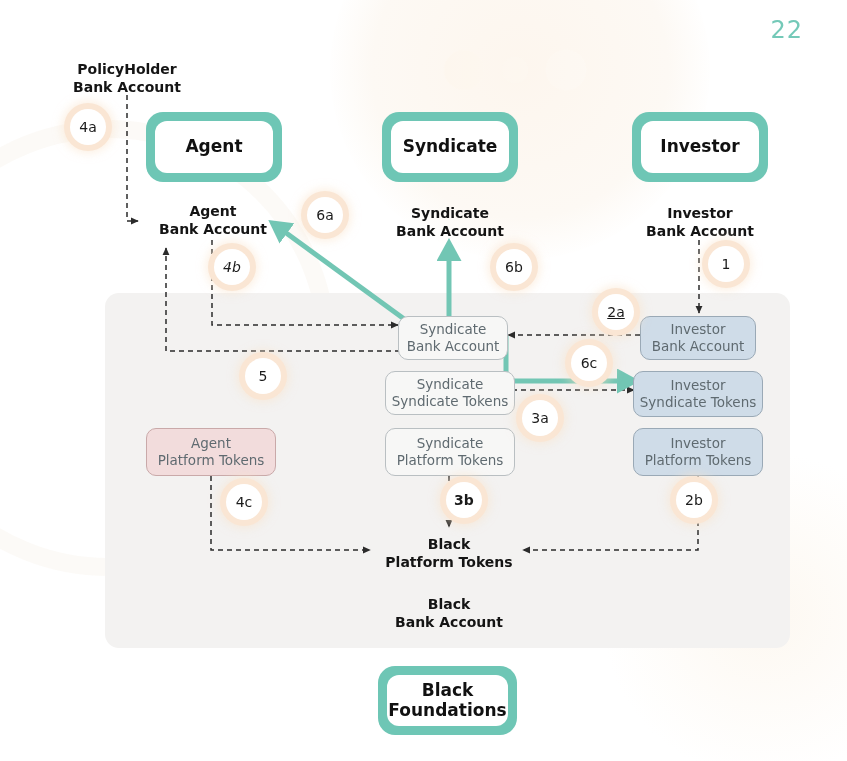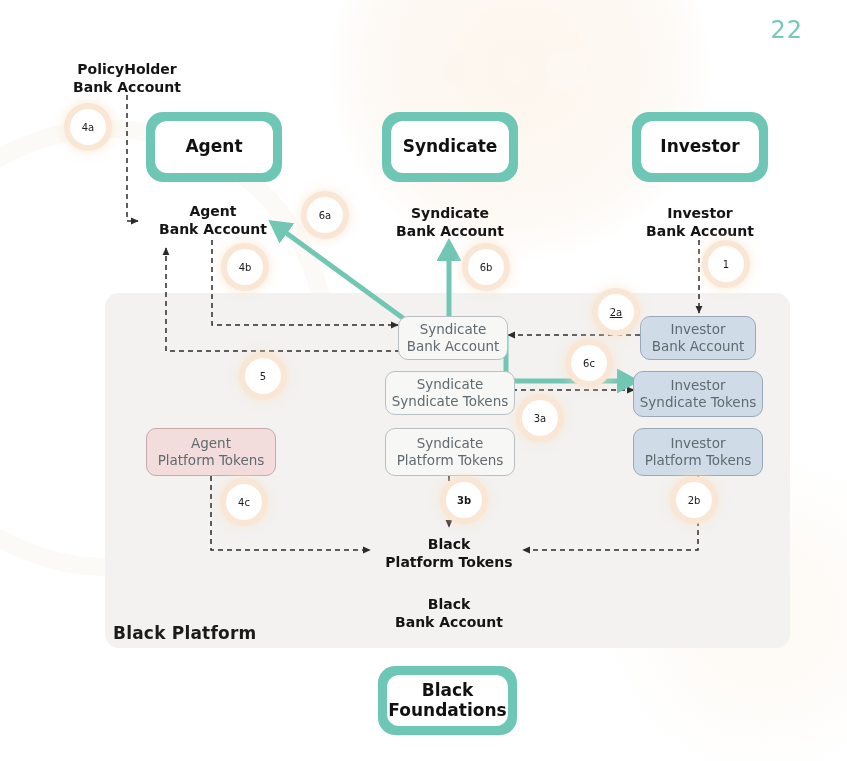--- a/index.html
+++ b/index.html
@@ -51,42 +51,41 @@
   .abox{position:absolute;border-radius:10px;display:flex;align-items:center;
     justify-content:center;text-align:center;font-size:13.5px;line-height:1.28;
     color:#5f6a70;font-weight:400;box-sizing:border-box;}
   .abox.grey{background:#f7f7f6;border:1.3px solid #b9bfc2;}
   .abox.blue{background:#cfdce8;border:1.3px solid #9aa9b6;}
   .abox.pink{background:#f2dcdc;border:1.3px solid #c9a9a9;}
 
   
   .badge{position:absolute;width:36px;height:36px;border-radius:50%;
     background:#ffffff;display:flex;align-items:center;justify-content:center;
-    font-size:10px;font-weight:500;color:#1b1b1b;
+    font-size:14px;font-weight:500;color:#1b1b1b;
     box-shadow:0 0 0 6px #fae6d4, 0 0 10px 8px rgba(250,225,200,.55);}
 
   svg.links{position:absolute;left:0;top:0;width:847px;height:761px;
     pointer-events:none;}
   .dash{fill:none;stroke:#2b2b2b;stroke-width:1.5;stroke-dasharray:5 4;}
   .teal{fill:none;stroke:#72c6b4;stroke-width:5;stroke-linecap:butt;}
 </style>
 </head>
 <body>
 
 <div id="stage">
 
   <div class="wm wm1"></div>
   <div class="wm wm2"></div>
   <div class="wm wm3"></div>
   <div class="wm wm4"></div>
 
   <div class="page-num">22</div>
 
   <div class="panel"></div>
-  <div class="panel-label">Black Platform</div>
 
   <svg class="links" viewBox="0 0 847 761">
     <defs>
       <marker id="ah" markerWidth="9" markerHeight="9" refX="7.2" refY="4.5" orient="auto" markerUnits="userSpaceOnUse">
         <path d="M0,1 L8,4.5 L0,8 z" fill="#2b2b2b"></path>
       </marker>
       <marker id="ahT" markerWidth="5" markerHeight="5" refX="2.2" refY="2.5" orient="auto">
         <path d="M0,0 L4.6,2.5 L0,5 z" fill="#72c6b4"></path>
       </marker>
     </defs>
@@ -186,22 +185,22 @@
       <span>Platform Tokens</span></span>
   </div>
 
   <div class="abox pink" style="left:146px;top:428px;width:130px;height:48px;">
     <span><span>Agent</span><br>
       <span>Platform Tokens</span></span>
   </div>
 
   <div class="badge" style="left:70px;top:109px;">4a</div>
   <div class="badge" style="left:307px;top:197px;">6a</div>
-  <div class="badge" style="left:227px;top:249px;">4b</div>
-  <div class="badge" style="left:468px;top:249px;">6b</div>
+  <div class="badge" style="left:214px;top:249px;font-style:italic;">4b</div>
+  <div class="badge" style="left:496px;top:249px;">6b</div>
   <div class="badge" style="left:708px;top:246px;">1</div>
   <div class="badge" style="left:598px;top:294px;text-decoration:underline;">2a</div>
   <div class="badge" style="left:571px;top:345px;">6c</div>
   <div class="badge" style="left:245px;top:358px;">5</div>
   <div class="badge" style="left:522px;top:400px;">3a</div>
   <div class="badge" style="left:226px;top:484px;">4c</div>
   <div class="badge" style="left:446px;top:482px;font-weight:bold;">3b</div>
   <div class="badge" style="left:676px;top:482px;">2b</div>
 
 </div>

